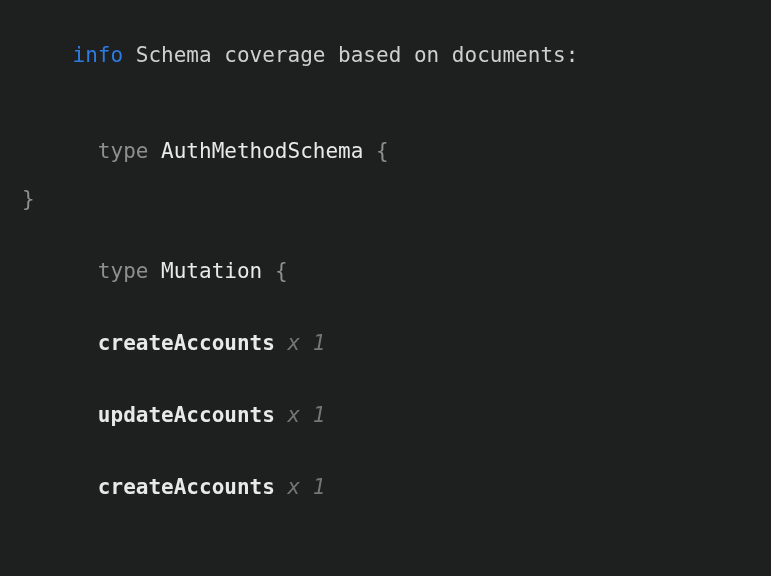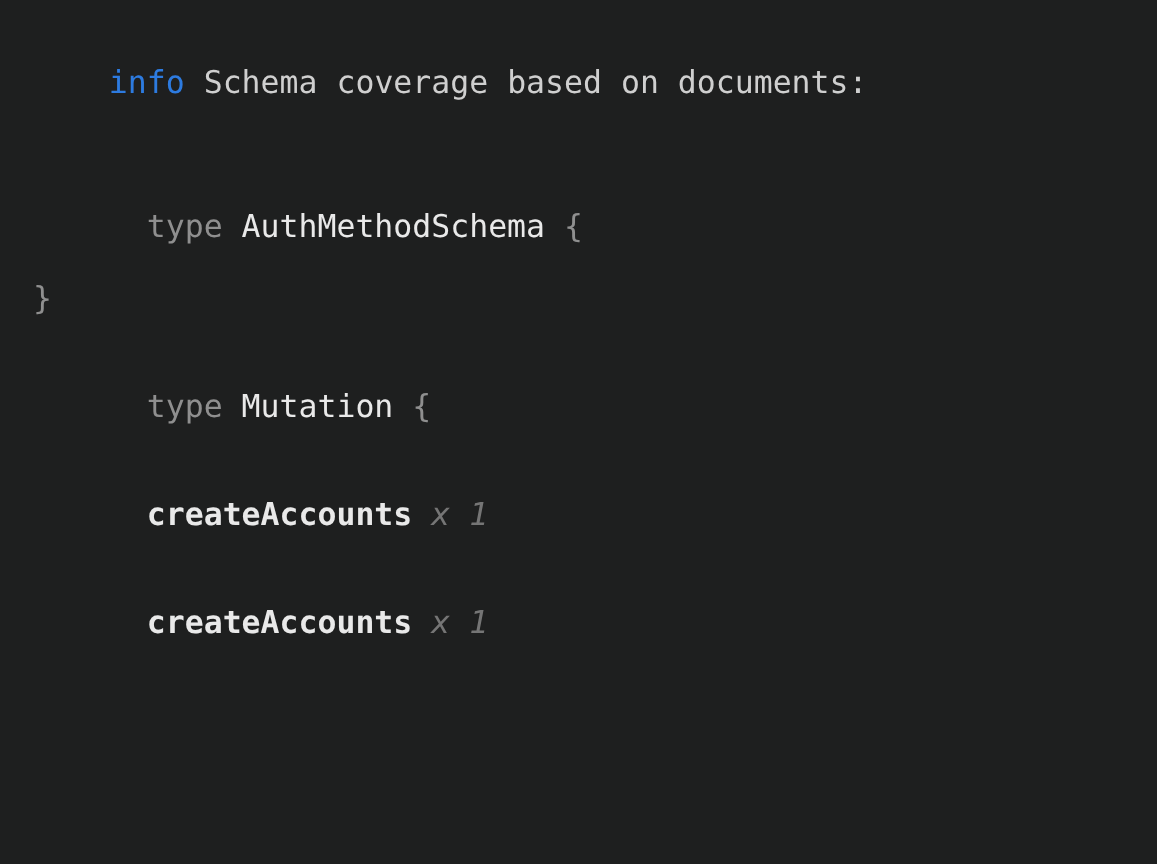--- a/index.html
+++ b/index.html
@@ -51,20 +51,23 @@
 
   <div class="block">
     <div class="line">
       <span class="kw">type</span><span class="type-name">Mutation</span><span class="punct">{</span>
     </div>
     <div>
   <div class="line field-line">
     <span class="field-name">createAccounts</span><span class="count">x 1</span>
   </div>
 
+  <div class="line field-line">
+    <span class="field-name">updateAccounts</span><span class="count">x 1</span>
+  </div>
 
   <div class="line field-line">
     <span class="field-name">createAccounts</span><span class="count">x 1</span>
   </div>
 </div>
 
   </div>
 
 </div>
 </div>

